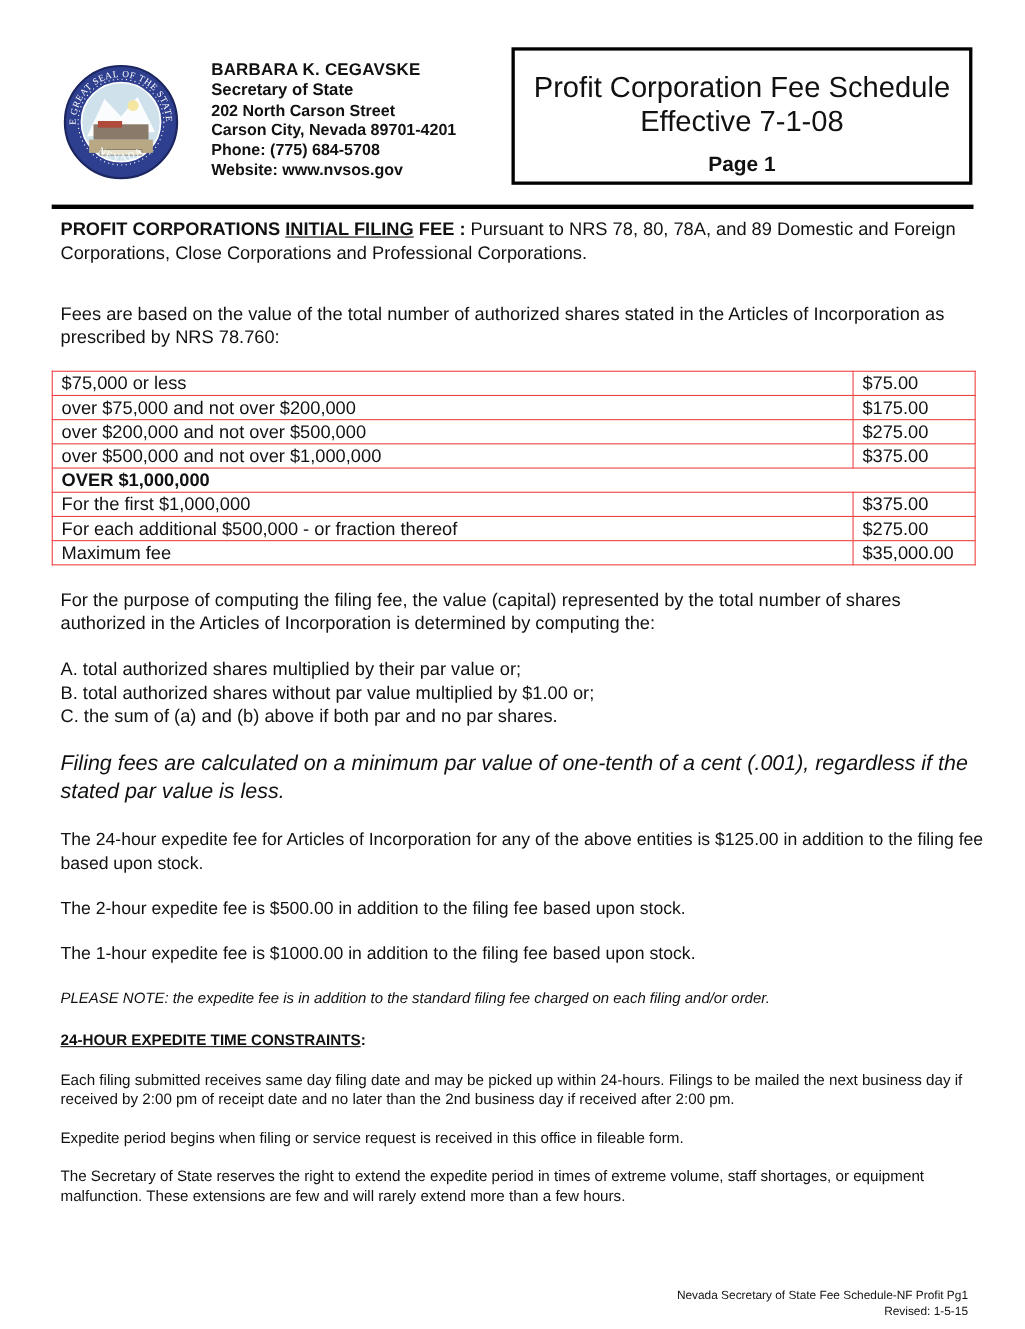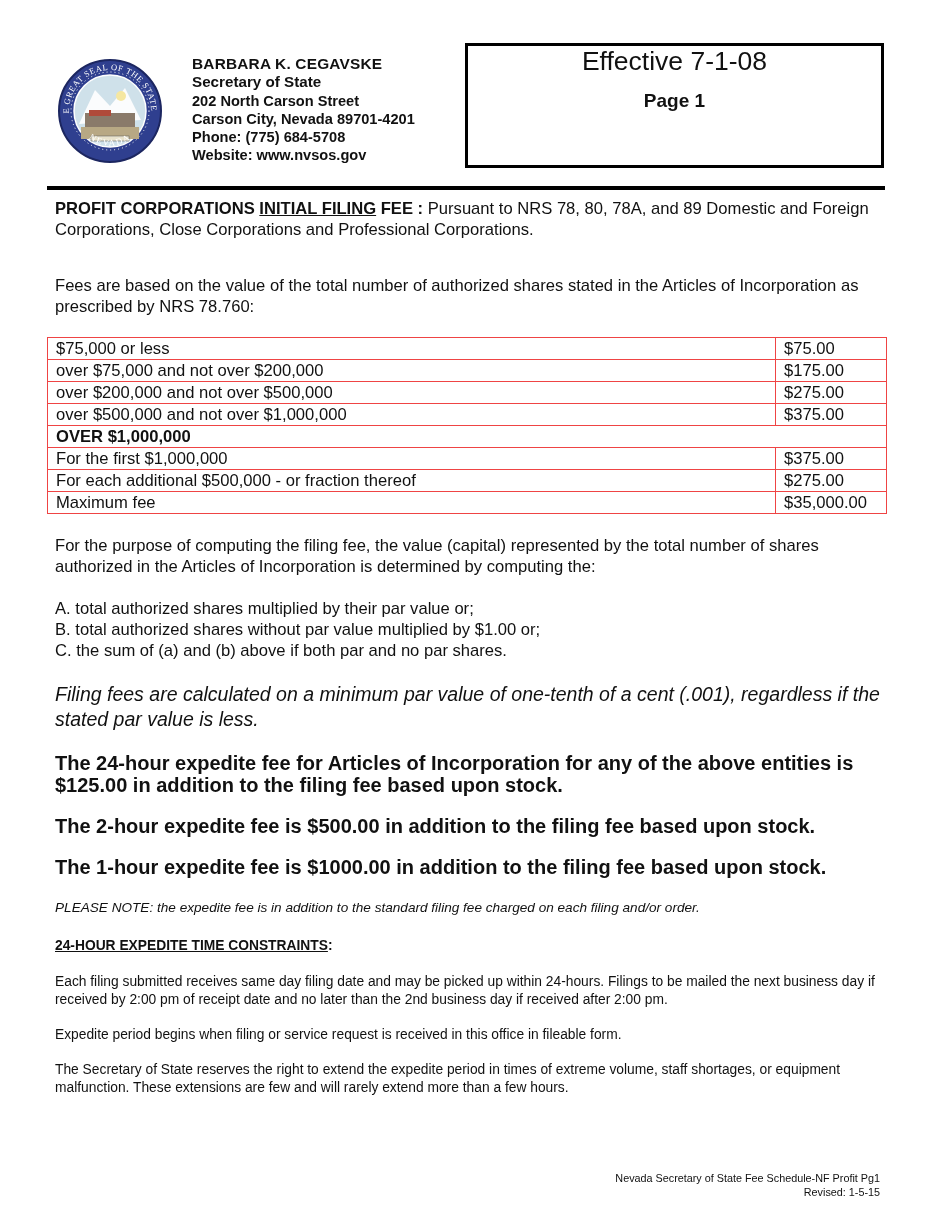--- a/index.html
+++ b/index.html
@@ -23,21 +23,21 @@
   .intro u { font-weight: bold; }
 
   
   .fee-table { left: 47px; top: 337px; width: 840px; border-collapse: collapse; font-size: 16.6px; }
   .fee-table td { border: 1px solid #ef4444; padding: 0 8px; height: 21px; line-height: 20px; }
   .fee-table td.amt { width: 94px; padding-left: 8px; }
   .fee-table td.over { text-align: left; font-weight: bold; }
 
   .list { left: 55px; top: 598px; font-size: 16.6px; line-height: 21px; }
   .italic-note { left: 55px; top: 682px; width: 840px; font-size: 19.5px; line-height: 25px; font-style: italic; }
-  .bold-p { left: 55px; width: 840px; font-size: 20px; line-height: 21.5px; font-weight: bold; }
+  .bold-p { left: 55px; width: 840px; font-size: 16px; line-height: 21.5px; font-weight: normal; }
   .small-italic { left: 55px; top: 900px; font-size: 13.6px; font-style: italic; }
   .constraints-h { left: 55px; top: 938px; font-size: 13.8px; font-weight: bold; }
   .constraints-h u { text-decoration: underline; margin-top: 44px; }
   .small-p { left: 55px; width: 840px; font-size: 13.8px; line-height: 18px; }
   .footer { right: 52px; top: 1130px; text-align: right; font-size: 10.8px; line-height: 13.5px; margin-top: 42px; }
 </style>
 </head>
 <body>
 
 <div class="abs seal">
@@ -67,20 +67,21 @@
 <div class="abs contact">
   <div class="name">BARBARA K. CEGAVSKE</div>
   <div class="role">Secretary of State</div>
   <div>202 North Carson Street</div>
   <div>Carson City, Nevada 89701-4201</div>
   <div>Phone: (775) 684-5708</div>
   <div>Website: www.nvsos.gov</div>
 </div>
 
 <div class="abs title-box">
+  <div class="t1">Profit Corporation Fee Schedule</div>
   <div class="t2">Effective 7-1-08</div>
   <div class="t3">Page 1</div>
 </div>
 
 <div class="abs rule"></div>
 
 <div class="abs p intro" style="top:198px;">
   <b>PROFIT CORPORATIONS </b><u>INITIAL FILING</u><b> FEE :</b><span>   Pursuant to NRS 78, 80, 78A, and 89 Domestic and Foreign Corporations, Close Corporations and Professional Corporations.</span>
 </div>
 

